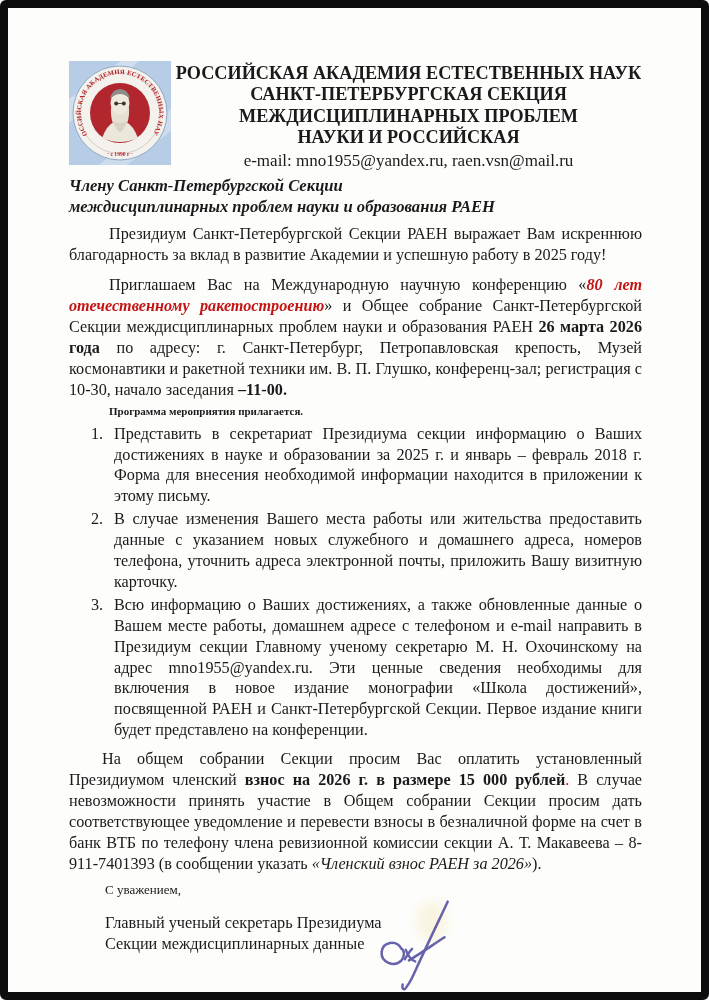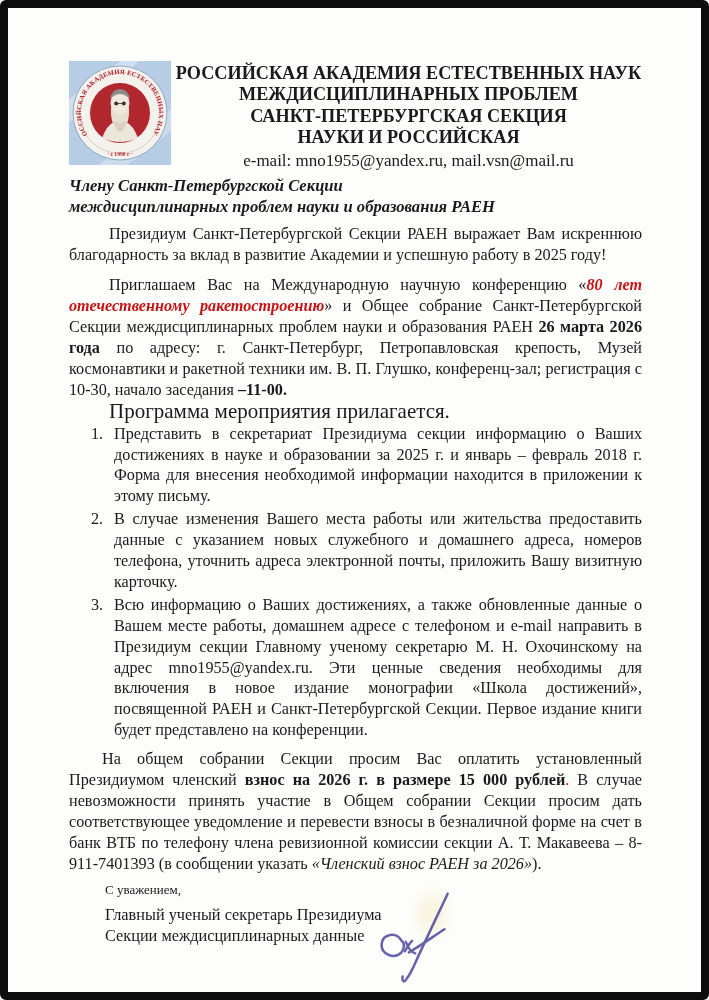--- a/index.html
+++ b/index.html
@@ -25,37 +25,37 @@
   .org-address { font-size:17px; line-height:21px; margin-top:1px; white-space:nowrap; }
 
   .addressee {
     text-align:left; font-weight:bold; font-style:italic;
     font-size:16.6px; line-height:21.4px; margin-top:4px;
   }
 
   .para { font-size:16.2px; line-height:20.9px; text-align:justify; }
   .p1 { margin-top:7px; text-indent:40px; }
   .p2 { margin-top:9px; text-indent:40px; }
-  .p3 { font-weight:normal; padding-left:40px; font-size:21px; line-height:20.9px; }
+  .p3 { font-weight:bold; padding-left:40px; font-size:11px; line-height:20.9px; }
   .p4 { padding-left:40px; margin-top:3px; font-size:16.2px; line-height:20.9px; }
   .p4 .ul { text-decoration:underline; }
 
   .list-item { display:flex; margin-top:2px; }
   .list-num { flex:0 0 23px; margin-left:22px; font-size:16.2px; line-height:20.9px; }
   .list-text { flex:1; }
 
   .p5 { margin-top:8px; text-indent:33px; }
 
   .run-red-bi { color:#c41414; font-weight:bold; font-style:italic; }
   .run-b  { font-weight:bold; }
   .run-red { color:#c41414; }
   .run-i { font-style:italic;font-family:Liberation Serif, serif; }
 
   .closing-salutation { margin-top:4px; padding-left:36px; font-size:13px; line-height:21px; }
-  .closing { position:relative; margin-top:4px;font-family:Liberation Serif, serif; }
+  .closing { position:relative; margin-top:12px;font-family:Liberation Serif, serif; }
   .closing-lines { padding-left:36px; font-size:16.3px; line-height:21.2px; }
   .signature-svg { position:absolute; left:298px; top:-18px; width:110px; height:118px; z-index:2; }
 </style>
 </head>
 <body>
 
 <div class="stage">
   <div class="frame-border"></div>
 
   <div class="content">
@@ -84,24 +84,24 @@
             <path id="ringPath" d="M 17.2 71.5 A 39 39 0 1 1 84.8 71.5" fill="none"></path>
           </defs>
           <text font-size="6.6" font-weight="bold" fill="#b2262e" letter-spacing="0.2" font-family="Liberation Serif, DejaVu Serif, serif">
             <textPath href="#ringPath" startOffset="50%" text-anchor="middle">РОССИЙСКАЯ АКАДЕМИЯ ЕСТЕСТВЕННЫХ НАУК</textPath>
           </text>
           <text x="51" y="94.5" font-size="5.6" font-weight="bold" fill="#b2262e" text-anchor="middle" font-family="Liberation Serif, DejaVu Serif, serif">· с 1990 г ·</text>
         </svg>
       </div>
       <div class="org-block">
         <div class="org-line">РОССИЙСКАЯ АКАДЕМИЯ ЕСТЕСТВЕННЫХ НАУК</div>
+        <div class="org-line">САНКТ-ПЕТЕРБУРГСКАЯ СЕКЦИЯ</div>
         <div class="org-line">МЕЖДИСЦИПЛИНАРНЫХ ПРОБЛЕМ</div>
-        <div class="org-line">САНКТ-ПЕТЕРБУРГСКАЯ СЕКЦИЯ</div>
         <div class="org-line">НАУКИ И РОССИЙСКАЯ</div>
-        <div class="org-address">e-mail: mno1955@yandex.ru, mail.vsn@mail.ru</div>
+        <div class="org-address">e-mail: mno1955@yandex.ru, raen.vsn@mail.ru</div>
       </div>
     </div>
 
     <div class="addressee">
       <div>Члену Санкт-Петербургской Секции</div>
       <div>междисциплинарных проблем науки и образования РАЕН</div>
     </div>
 
     <div class="para p1">Президиум Санкт-Петербургской Секции РАЕН выражает Вам искреннюю благодарность за вклад в развитие Академии и успешную работу в 2025 году!</div>
 

